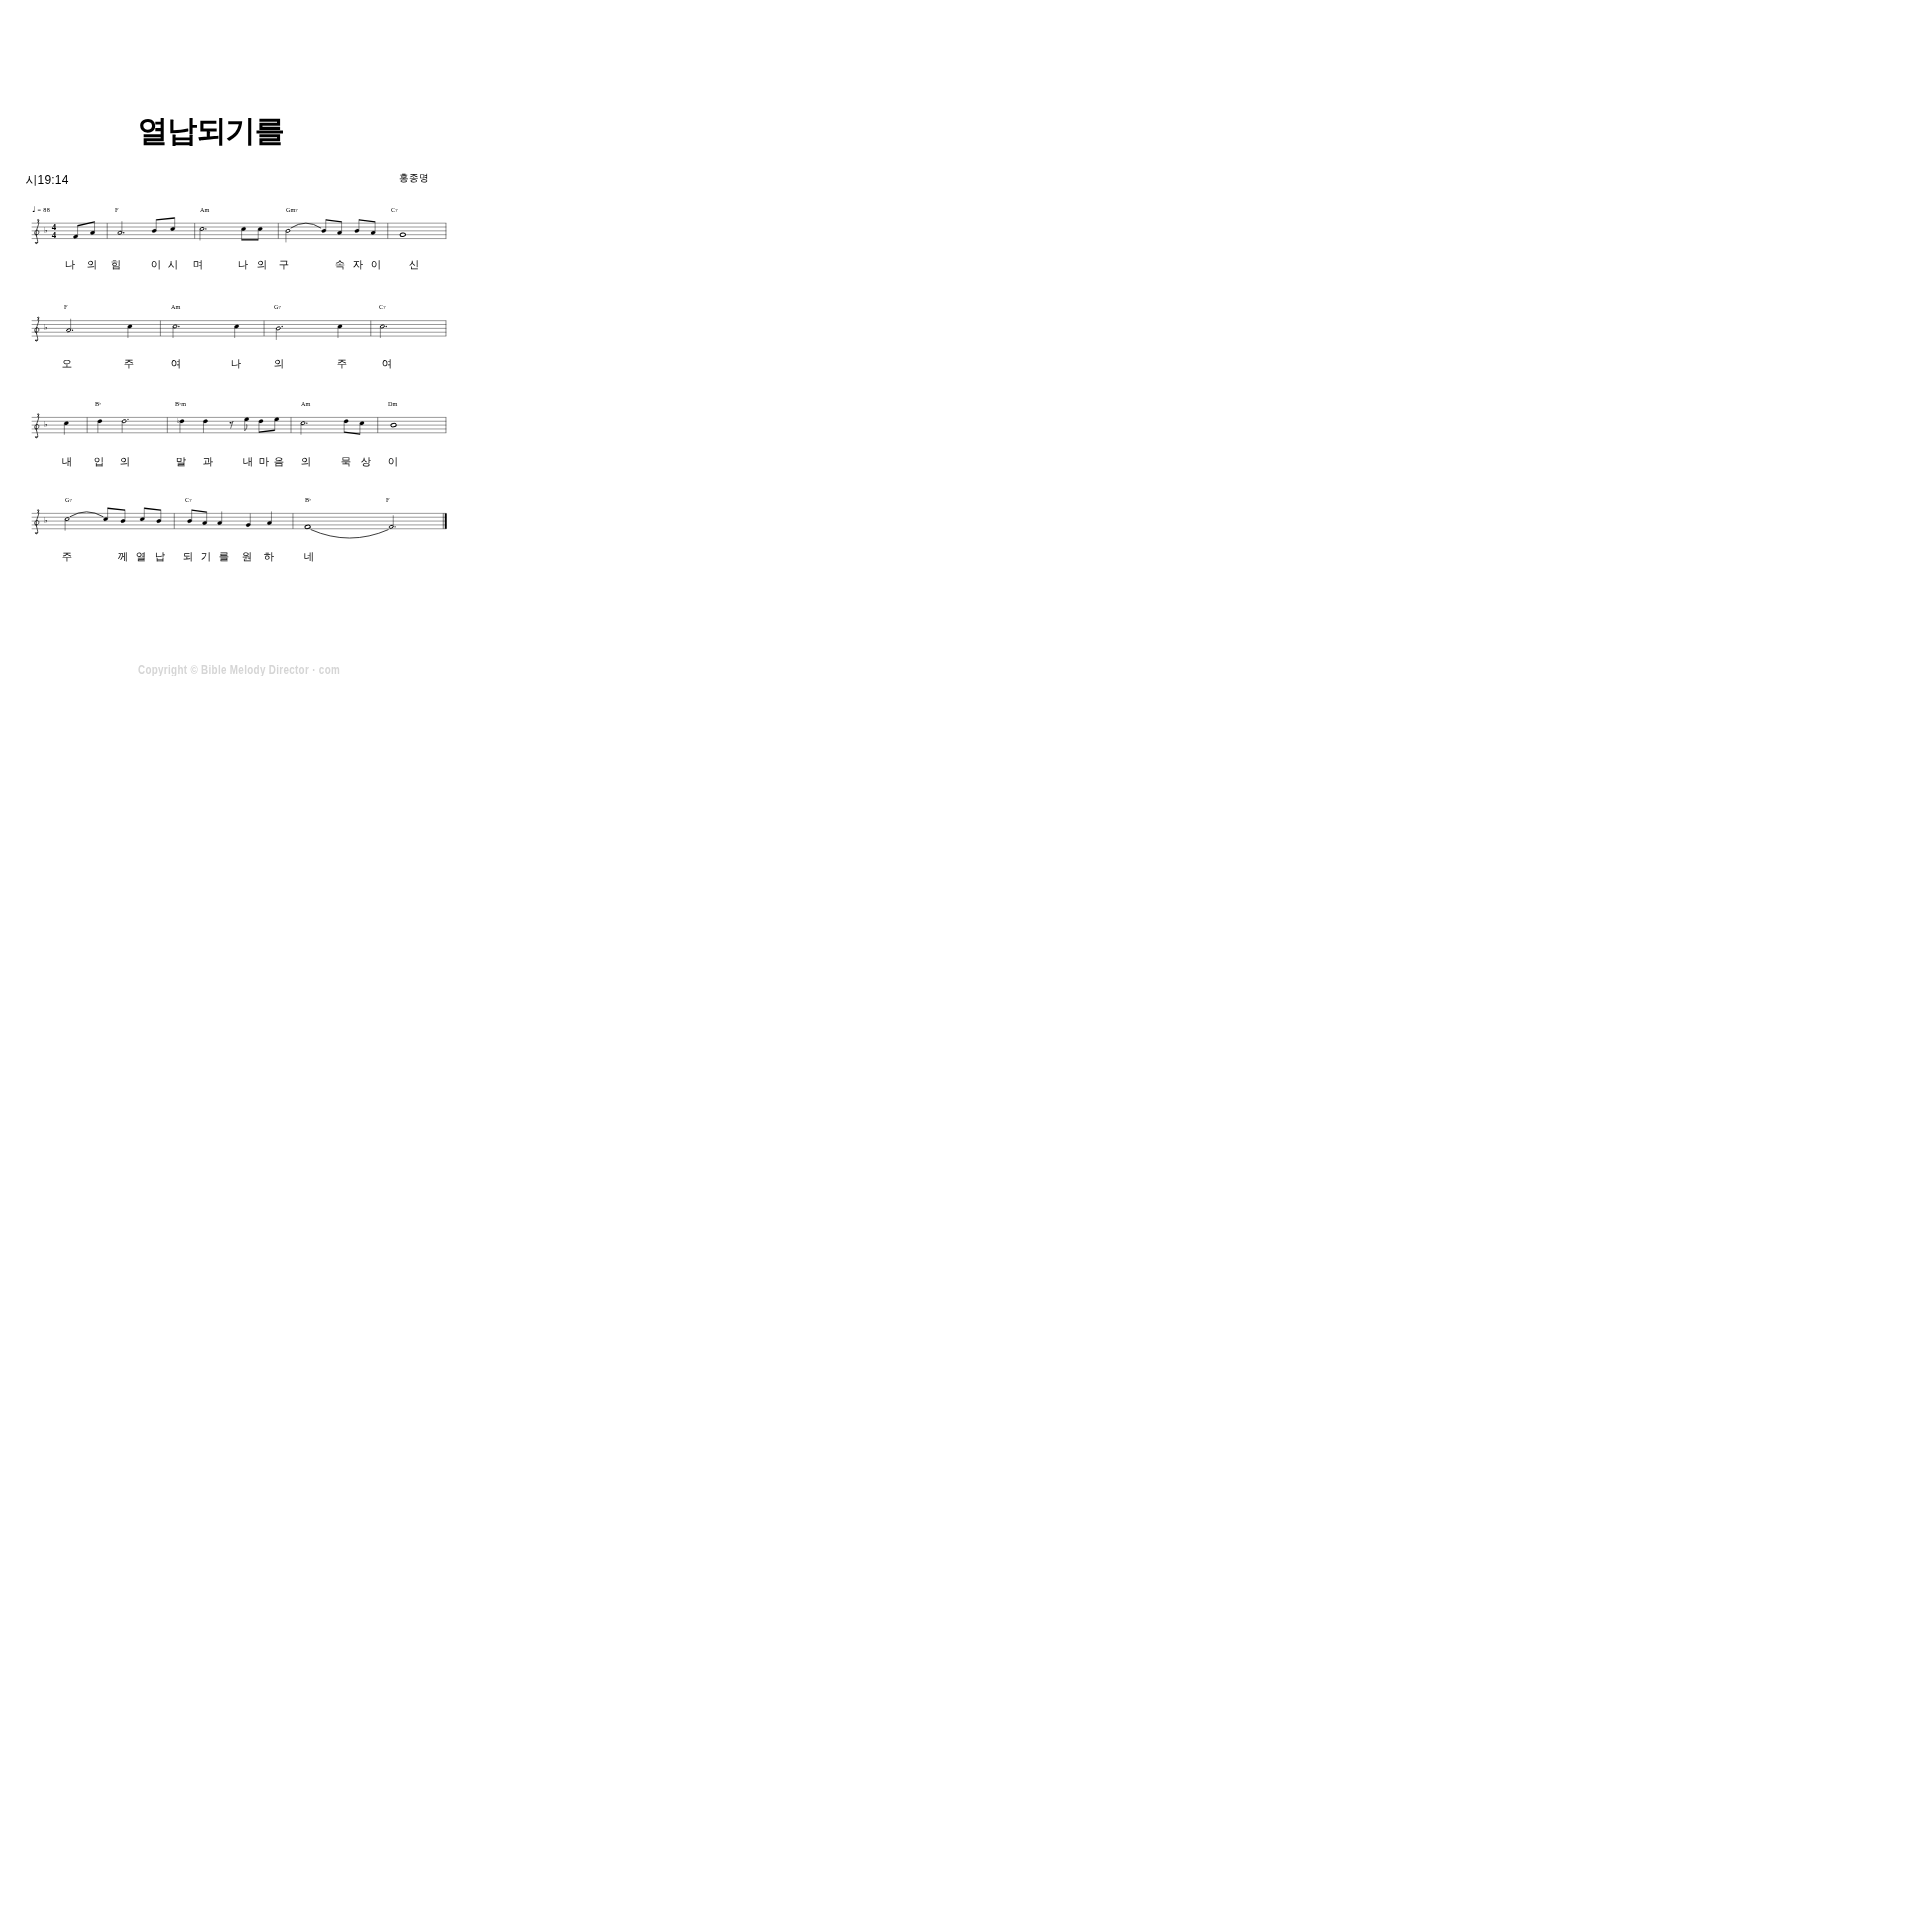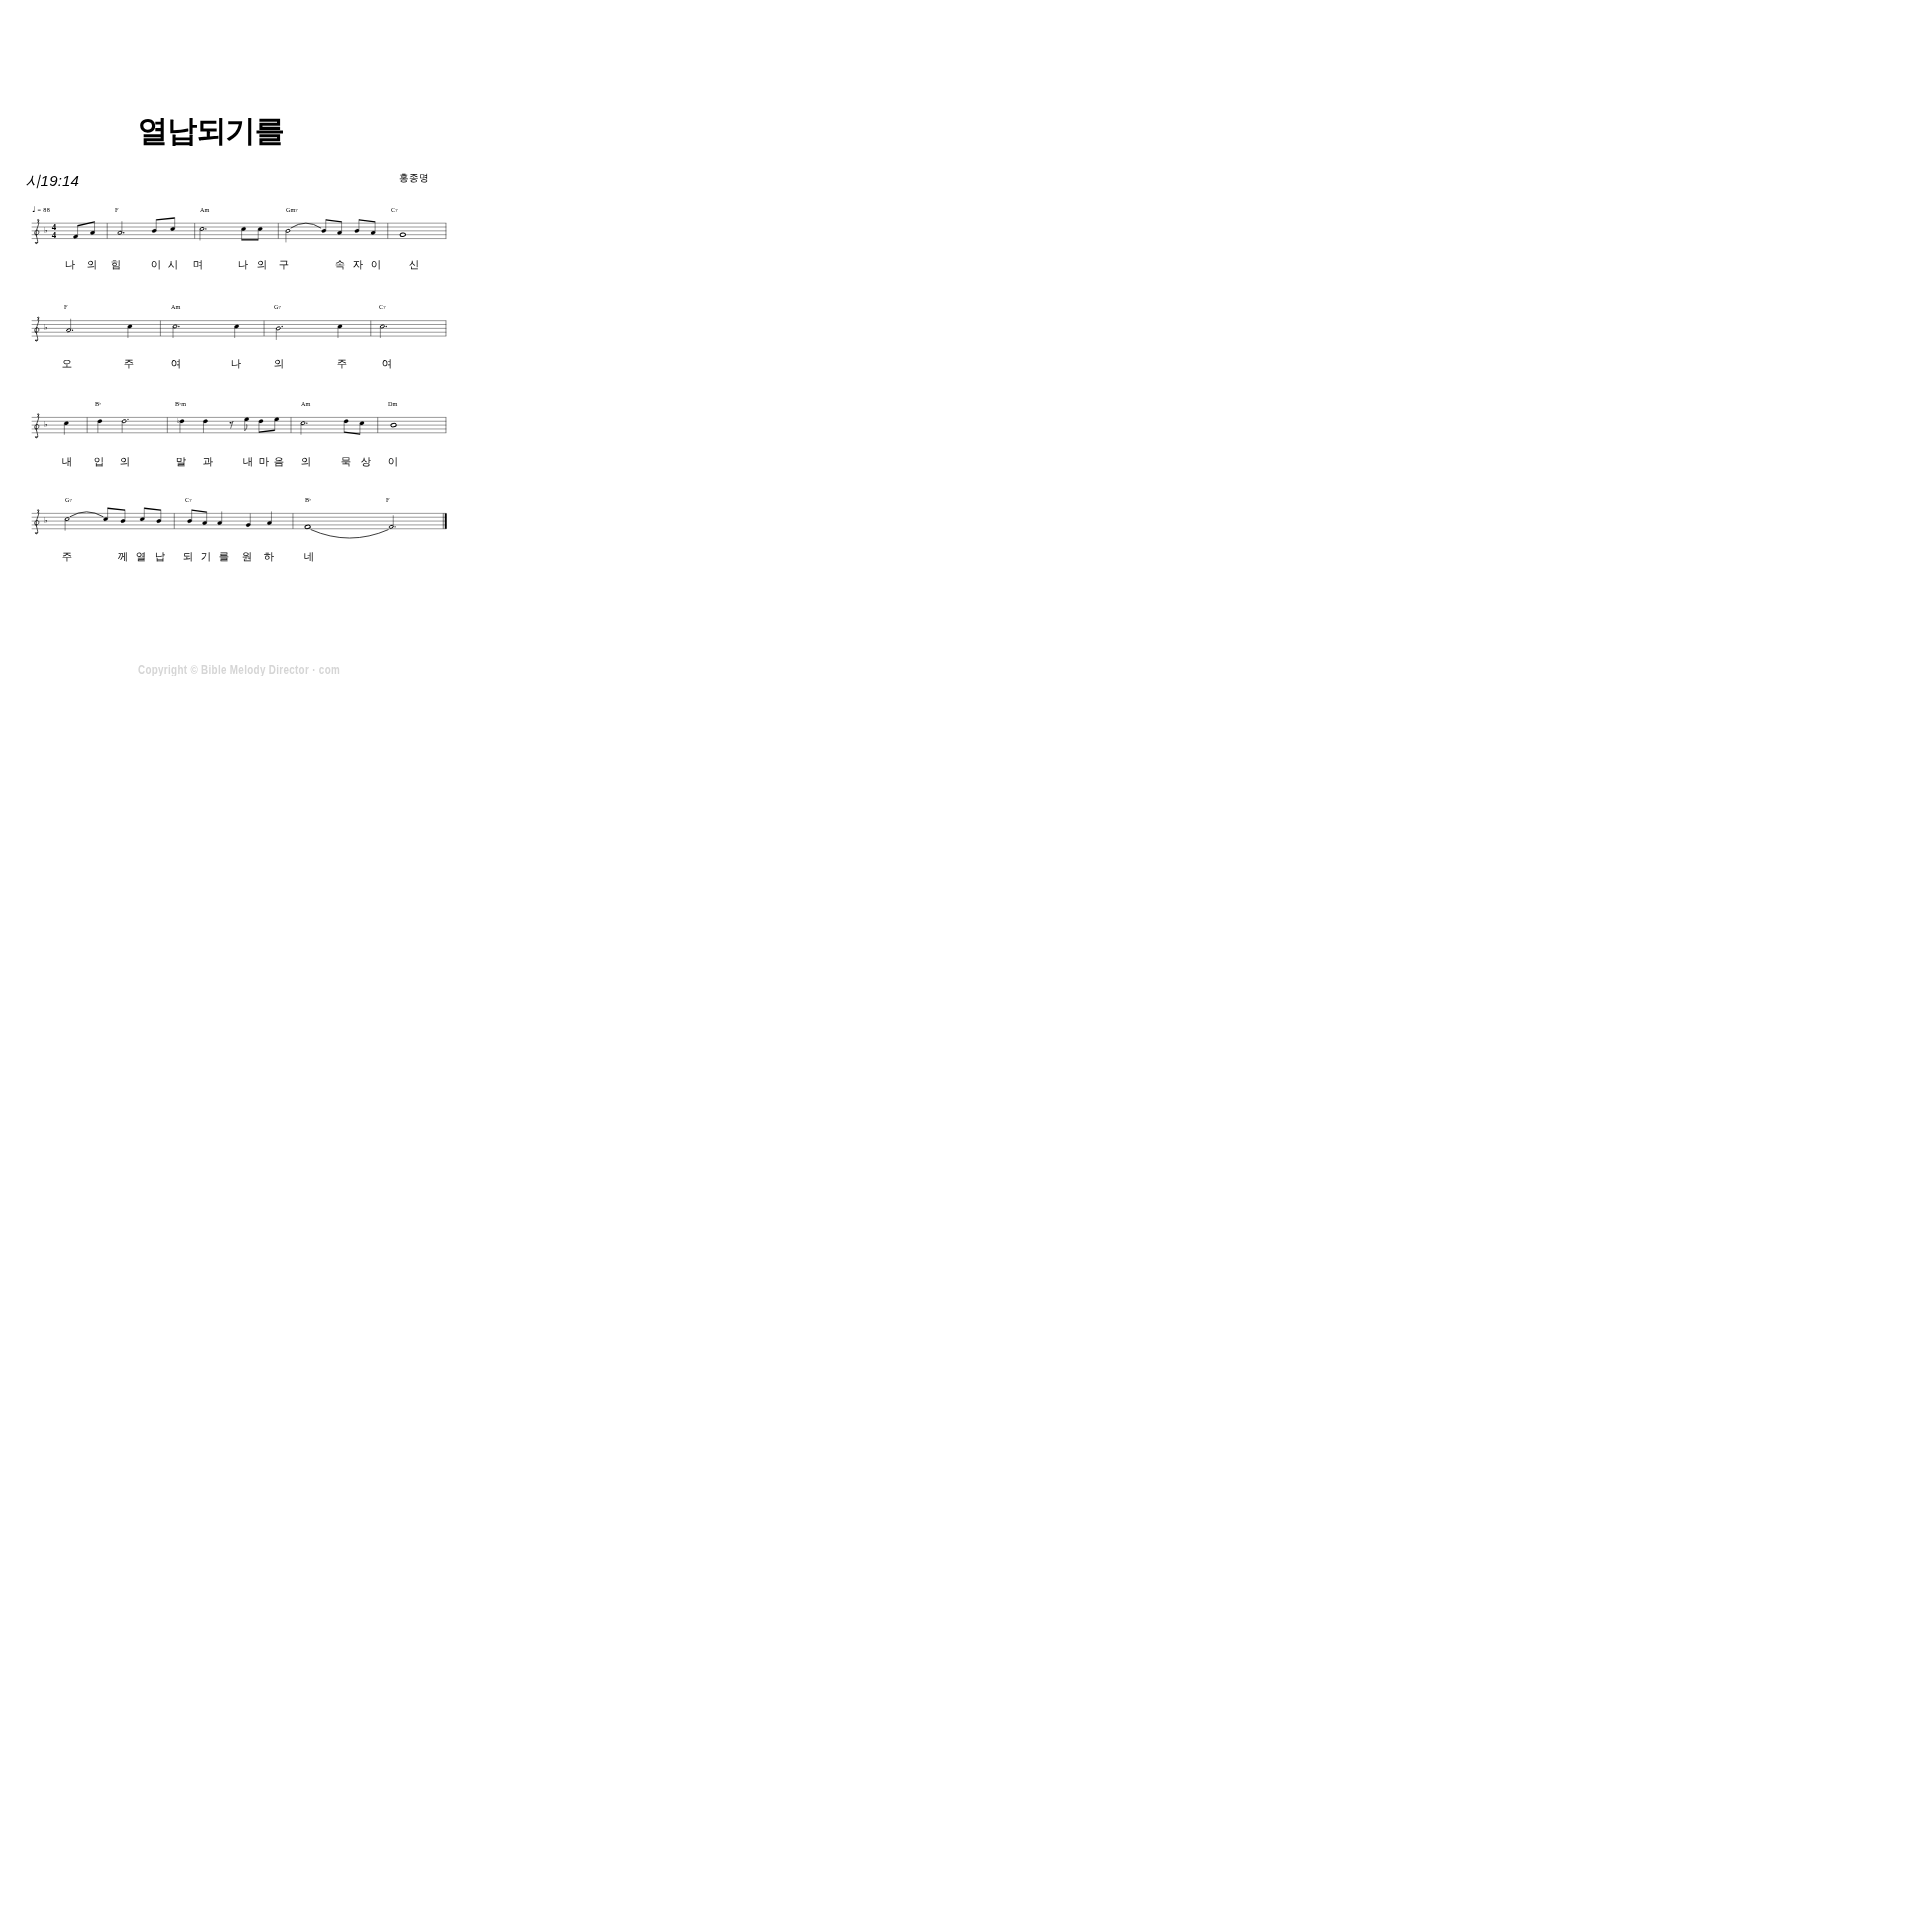--- a/index.html
+++ b/index.html
@@ -7,21 +7,21 @@
     width:478px;height:676px;position:relative;background:#ffffff;
     font-family:"Liberation Sans",sans-serif;overflow:hidden;
   }
   .abs{position:absolute;}
   .title{
     top:111px;left:211px;transform:translateX(-50%);
     font-family:Liberation Sans, sans-serif;font-weight:bold;
     font-size:30px;letter-spacing:-0.8px;color:#000;white-space:nowrap;
   }
   .scripture{
-    top:172px;left:25.4px;font-size:15px;color:#000;letter-spacing:0.2px;font-style:italic;
+    top:172px;left:25.4px;font-size:12px;color:#000;letter-spacing:0.2px;
   }
   .composer{
     top:172px;right:49px;font-size:9.6px;color:#000;letter-spacing:0.4px;
   }
   .tempo{
     top:205px;left:32px;color:#000;white-space:nowrap;
   }
   .tempo .note-sym{font-family:"DejaVu Sans",sans-serif;font-size:8px;}
   .tempo .bpm-text{font-family:"Liberation Serif",serif;font-size:6.2px;letter-spacing:0.4px;}
   .chord{

